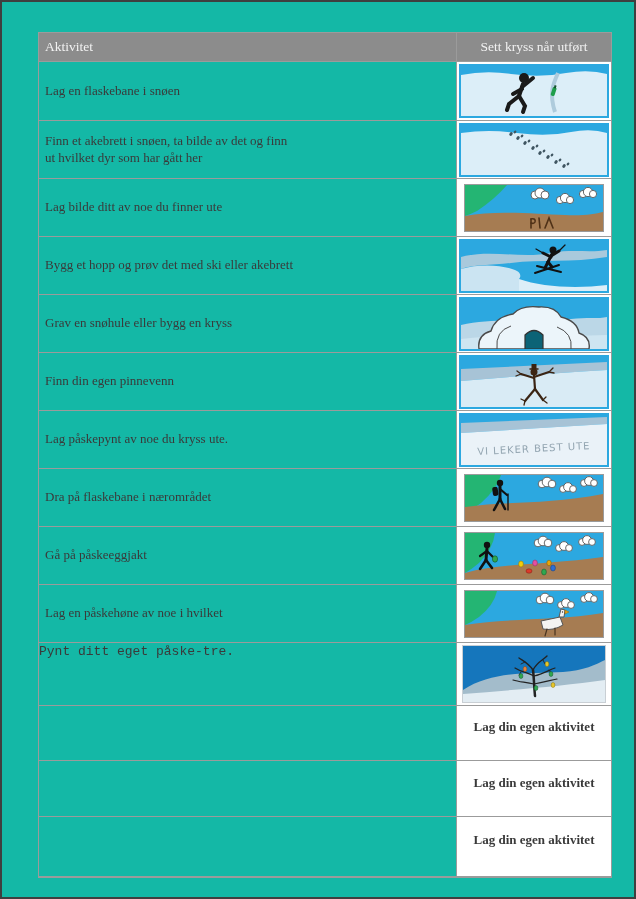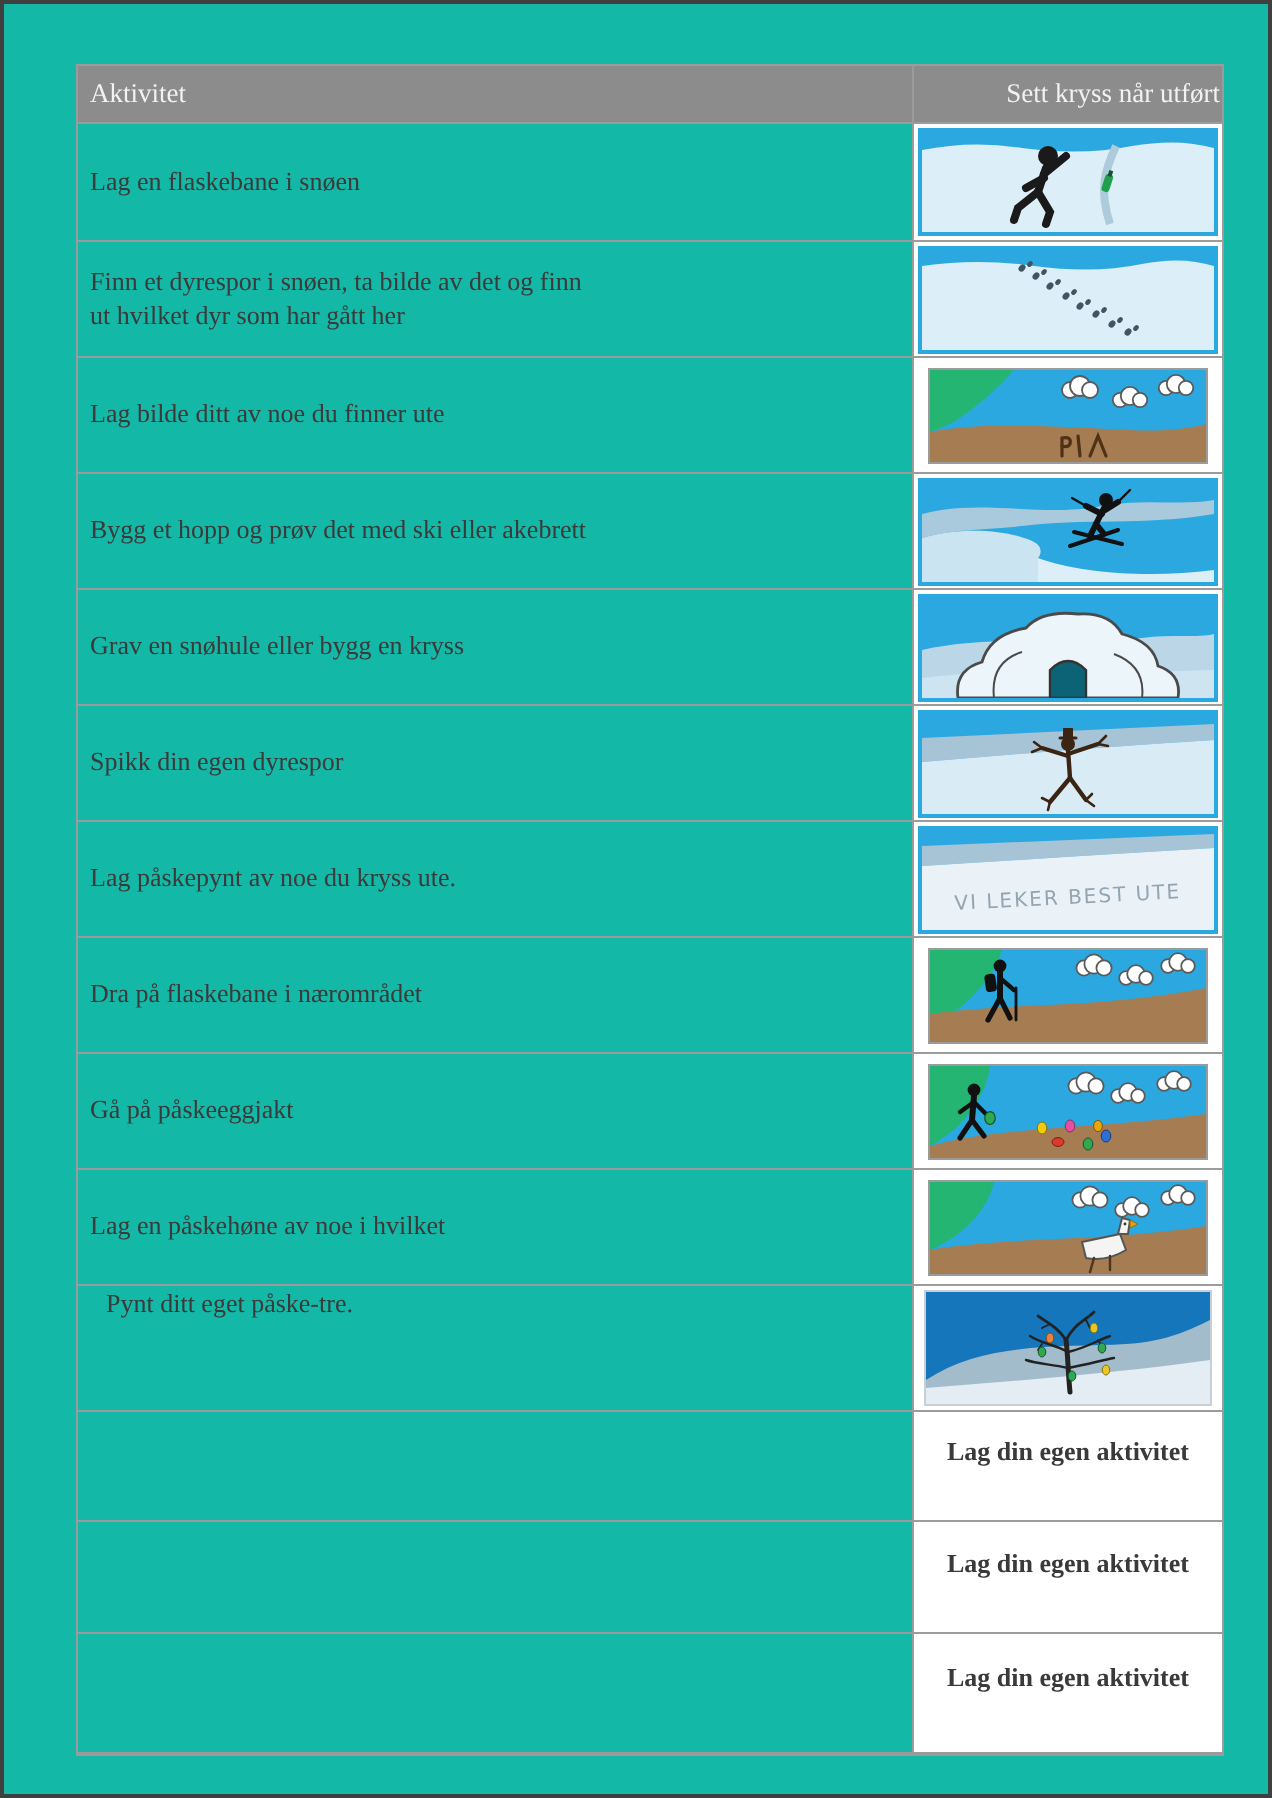--- a/index.html
+++ b/index.html
@@ -11,33 +11,33 @@
   table.activity-table {
     border-collapse:collapse; table-layout:fixed;
     margin:30px 0 0 36px; width:562px;
   }
   th,td { border:1px solid #9b9b9b; }
   thead th {
     height:26px; background:#8c8c8c; color:#f2f2f2;
     font-weight:normal; font-size:13.5px;
   }
   th.th-activity { width:410px; text-align:left; padding-left:6px; }
-  th.th-done { width:152px; text-align:right; border-left:1px solid #dcdcdc; }
+  th.th-done { width:152px; text-align:center; border-left:1px solid #dcdcdc; }
   tbody tr { height:58px;margin-left:37px; }
   tbody tr:nth-child(1)  { height:59px; }
   tbody tr:nth-child(11) { height:63px; }
   tbody tr:nth-child(12) { height:55px; }
   tbody tr:nth-child(13) { height:56px; }
   tbody tr:nth-child(14) { height:60px; }
   tbody tr:last-child td { border-bottom:2px solid #9b9b9b; }
   td.cell-activity {
     vertical-align:middle; padding:2px 6px 2px 6px;
     font-size:13px; color:#3a3a3a; line-height:1.3;
   }
-  tbody tr:nth-child(11) td.cell-activity { vertical-align:top; padding:1px 14px; }
+  tbody tr:nth-child(11) td.cell-activity { vertical-align:top; padding:1px 0;font-family:Liberation Mono, monospace; }
   .activity-text { white-space:pre-line; }
   td.cell-done { vertical-align:middle; padding:0; text-align:center; background:#fff; }
   svg.illus { display:block; margin:0 auto; }
   .illus-blue { width:146px; height:50px; border:2px solid #2ca8e0; }
   .illus-gray { width:138px; height:46px; border:1px solid #9b9b9b; }
   .illus-soft { width:142px; height:56px; border:1px solid #c9cfd4; }
   .own-activity {
     display:inline-block; position:relative; top:-7px;
     font-size:13px; color:#3a3a3a;font-weight:bold;
   }
@@ -73,21 +73,21 @@
     <path d="M61,21 L72,12"></path>
     <path d="M61,23 L52,28"></path>
     <path d="M58,30 L48,38 L46,44"></path>
     <path d="M58,30 L64,40 L62,46"></path>
   </g>
 </svg>
           </td>
   </tr>
         <tr>
     <td class="cell-activity">
-      <span class="activity-text">Finn et dyrespor i snøen, ta bilde av det og finn
+      <span class="activity-text">Finn et akebrett i snøen, ta bilde av det og finn
 ut hvilket dyr som har gått her</span>
     </td>
     <td class="cell-done">
             <svg class="illus illus-blue" viewBox="0 0 146 50">
   <rect width="146" height="50" fill="#2CA8E0"></rect>
   <path d="M0,8 Q28,4 56,8 Q86,12 110,7 Q130,3 146,8 L146,50 L0,50 Z" fill="#DCEEF8"></path>
   <g fill="#3F5561">
     <ellipse cx="50" cy="9" rx="1.5" ry="2" transform="rotate(40 50 9)"></ellipse>
     <ellipse cx="54" cy="7" rx="1.2" ry="1.6" transform="rotate(40 54 7)"></ellipse>
     <ellipse cx="57" cy="13" rx="1.5" ry="2" transform="rotate(40 57 13)"></ellipse>
@@ -175,21 +175,21 @@
     <path d="M18,50 Q16,36 30,32 Q34,18 52,15 Q60,6 78,8 Q94,7 100,18 Q116,22 118,34 Q130,38 128,50 Z" fill="#ECF5FA" stroke="#4A4A4A" stroke-width="1.4"></path>
     <path d="M36,50 Q34,32 50,27" fill="none" stroke="#4A4A4A" stroke-width="1"></path>
     <path d="M110,50 Q112,34 96,28" fill="none" stroke="#4A4A4A" stroke-width="1"></path>
     <path d="M64,50 L64,36 Q73,27 82,36 L82,50 Z" fill="#0C6376" stroke="#333333" stroke-width="1.2"></path>
   </g>
 </svg>
           </td>
   </tr>
         <tr>
     <td class="cell-activity">
-      <span class="activity-text">Spikk din egen dyrespor</span>
+      <span class="activity-text">Finn din egen pinnevenn</span>
     </td>
     <td class="cell-done">
             <svg class="illus illus-blue" viewBox="0 0 146 50">
   <rect width="146" height="50" fill="#2CA8E0"></rect>
   <path d="M0,12 L146,5 L146,13 C96,16 48,20 0,24 Z" fill="#A7C3D6"></path>
   <path d="M0,24 C48,20 96,16 146,13 L146,50 L0,50 Z" fill="#D9EBF5"></path>
   <g stroke="#3B2413" fill="none" stroke-linecap="round">
     <rect x="70.5" y="7" width="5" height="5" fill="#3B2413" stroke="none"></rect>
     <path d="M69,12 L77,12" stroke-width="1.5"></path>
     <circle cx="73" cy="15" r="3.5" fill="#3B2413" stroke="none"></circle>

